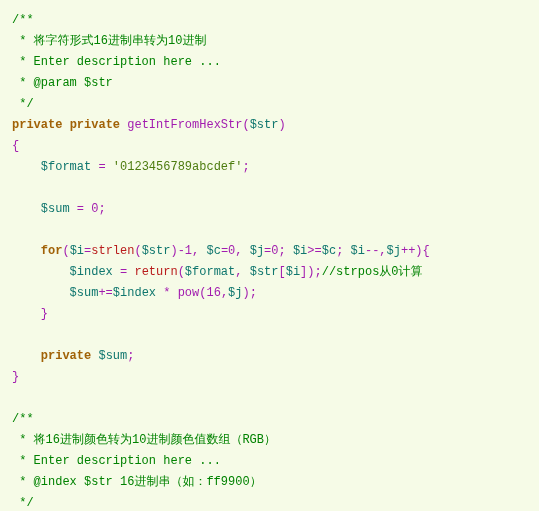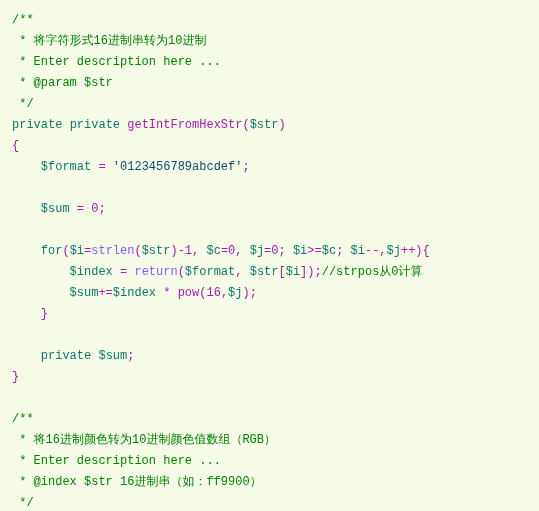--- a/index.html
+++ b/index.html
@@ -12,24 +12,24 @@
     color: #000;
     width: 539px;
     box-sizing: border-box;
   }
   pre {
     margin: 0;
     white-space: pre;
     font-family: inherit;
   }
   .cmt { color: #008200; }
-  .kw  { color: #0f766e; font-weight: normal; }
-  .fn  { color: #8b5cf6; font-family: Liberation Mono, monospace; }
+  .kw  { color: #a16207; font-weight: bold; }
+  .fn  { color: #b91c1c; font-family: Liberation Mono, monospace; }
   .var { color: #0f766e; }
-  .str { color: #0c4a6e; }
+  .str { color: #4d7c0f; }
   .plain { color: #a21caf; }
 </style>
 </head>
 <body>
 
 <pre><span class="cmt">/**</span>
 <span class="cmt"> * 将字符形式16进制串转为10进制</span>
 <span class="cmt"> * Enter description here ...</span>
 <span class="cmt"> * @param $str</span>
 <span class="cmt"> */</span>

